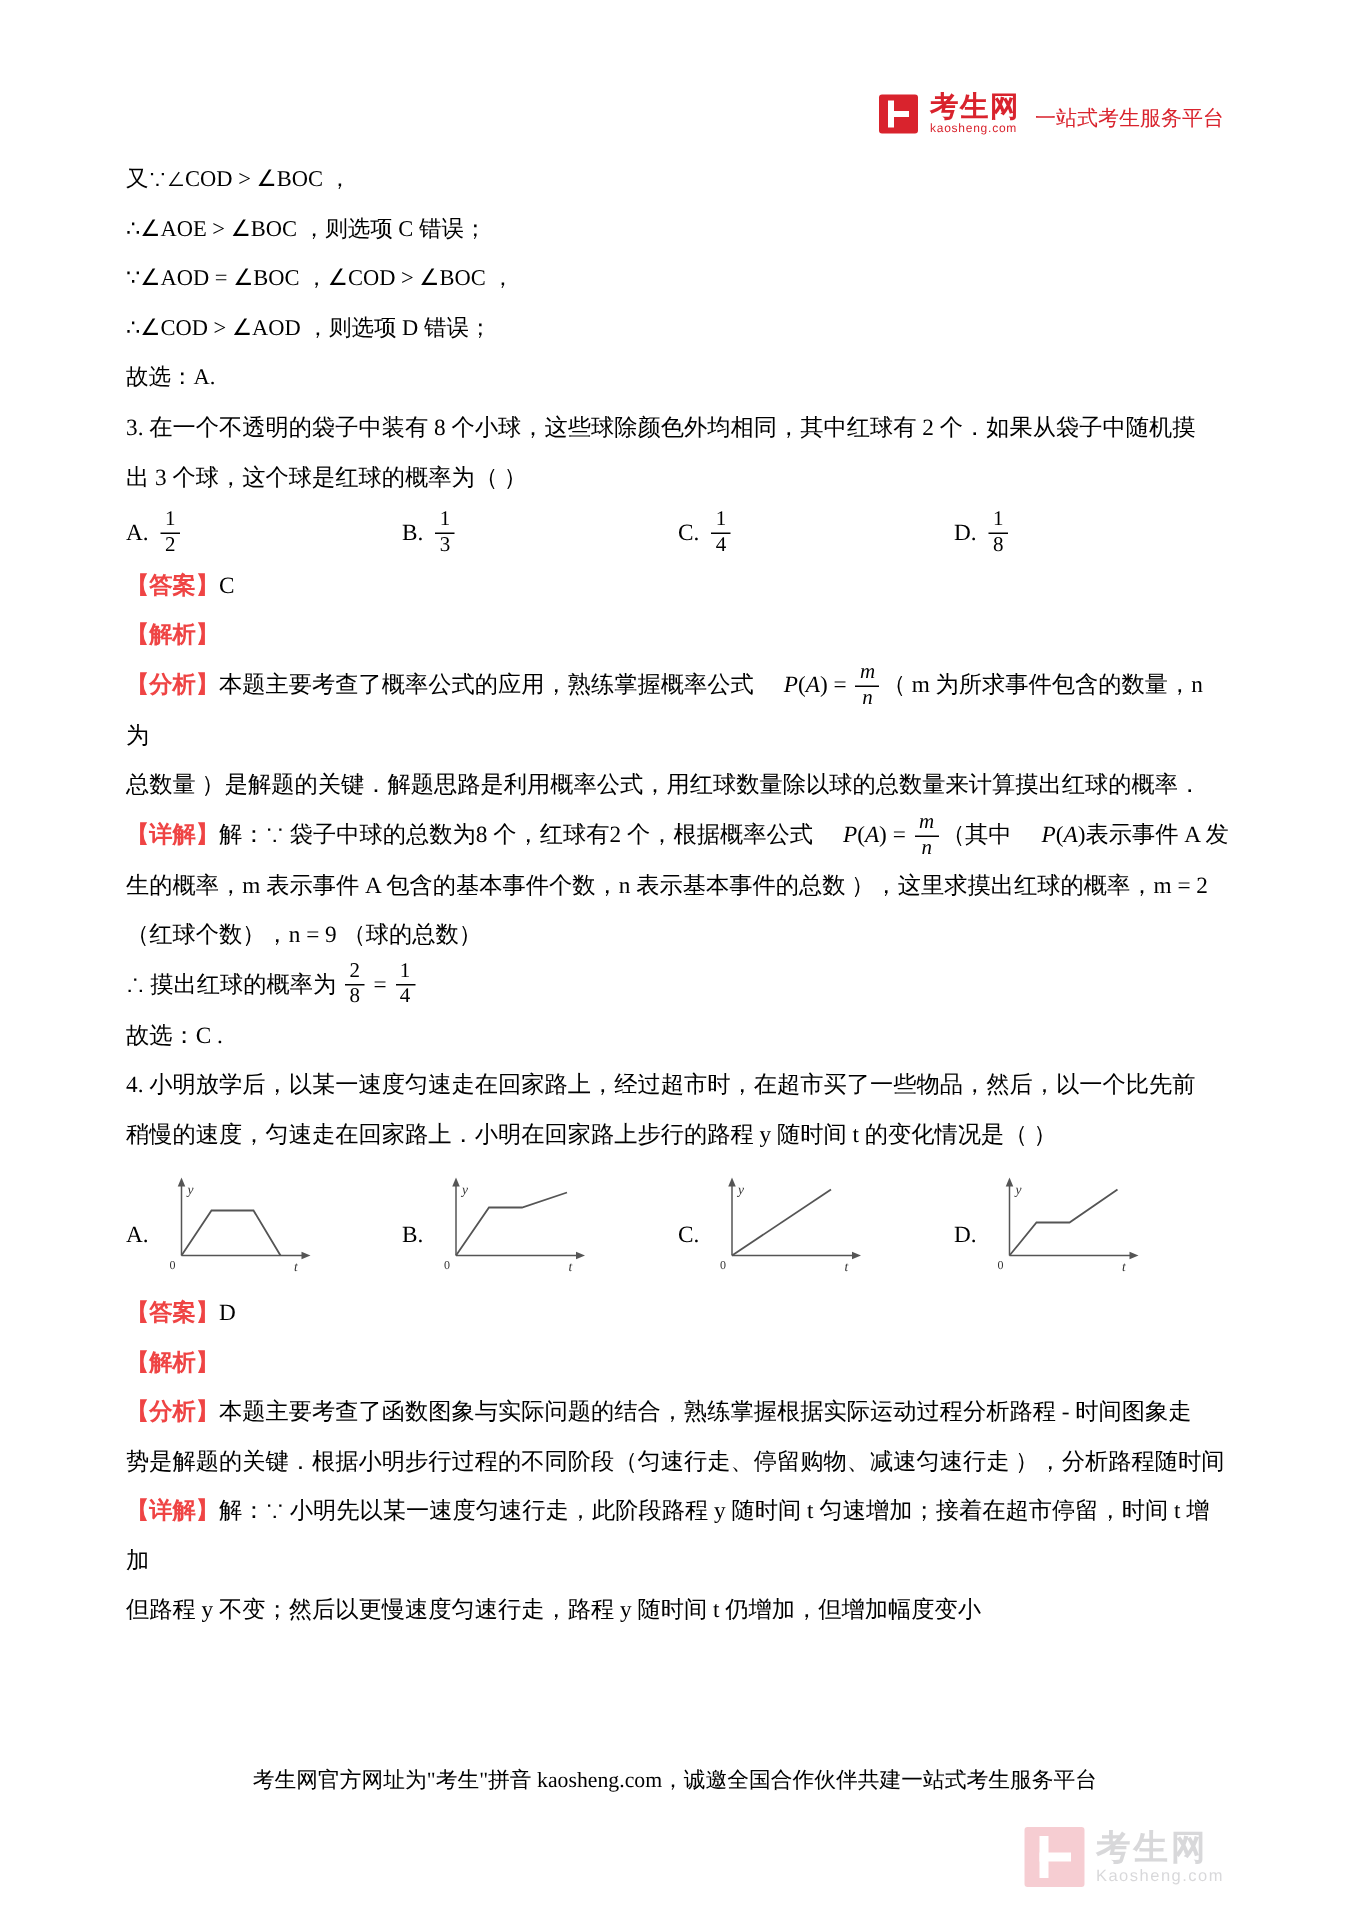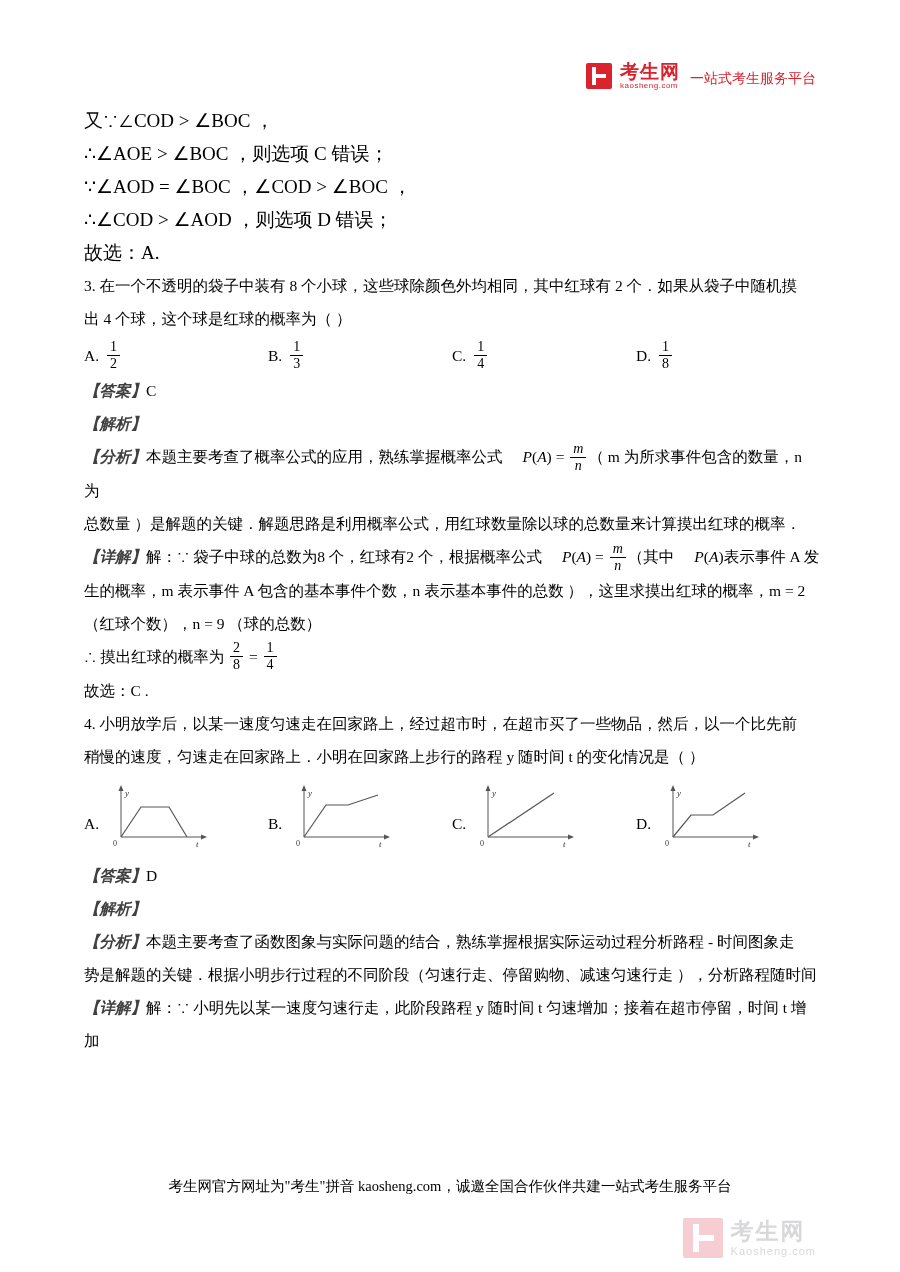--- a/index.html
+++ b/index.html
@@ -83,32 +83,31 @@
     padding-bottom: 2px;
   }
   
   .content {
     position: absolute;
     top: 104px;
     left: 84px;
     width: 736px;
   }
   .line {
-    font-size: 19px;
+    font-size: 15px;
     line-height: 33px;
     white-space: nowrap;
   }
   .para {
     font-size: 15.5px;
     line-height: 33px;
   }
   .tag {
-    color: #404040;
+    color: #ef4444;
     font-weight: bold;
-    font-style: italic;
   }
   .math { font-family: "Liberation Serif", serif; font-style: italic; }
   .mathn { font-family: "Liberation Serif", serif; font-style: normal; margin-left: 20px; }
   .frac {
     display: inline-block;
     vertical-align: -0.55em;
     text-align: center;
     line-height: 1.15;
     font-size: 14px;
     margin: 0 2px;
@@ -226,21 +225,21 @@
     <div class="line">又∵∠COD &gt; ∠BOC ，</div>
     <div class="line">∴∠AOE &gt; ∠BOC ，则选项 C 错误；</div>
     <div class="line">∵∠AOD = ∠BOC ，∠COD &gt; ∠BOC ，</div>
     <div class="line">∴∠COD &gt; ∠AOD ，则选项 D 错误；</div>
     <div class="line">故选：A.</div>
 
     <div class="para">
       <span>3.</span>
       <span>在一个不透明的袋子中装有 8 个小球，这些球除颜色外均相同，其中红球有 2 个．如果从袋子中随机摸</span>
     </div>
-    <div class="para">出 4 个球，这个球是红球的概率为（        ）</div>
+    <div class="para">出 3 个球，这个球是红球的概率为（        ）</div>
 
     <div class="choices">
       <div class="choice">
         <span class="lbl">A.</span>
         <span class="frac">
           <span class="num">1</span>
           <span class="den">2</span>
         </span>
       </div>
       <div class="choice">
@@ -380,20 +379,21 @@
     </div>
 
     <div class="para">
       <span class="tag">【分析】</span><span>本题主要考查了函数图象与实际问题的结合，熟练掌握根据实际运动过程分析路程 - 时间图象走</span>
     </div>
     <div class="para">势是解题的关键．根据小明步行过程的不同阶段（匀速行走、停留购物、减速匀速行走 ），分析路程随时间</div>
 
     <div class="para">
       <span class="tag">【详解】</span><span>解：∵ 小明先以某一速度匀速行走，此阶段路程 y 随时间 t 匀速增加；接着在超市停留，时间 t 增加</span>
     </div>
+    <div class="para">但路程 y 不变；然后以更慢速度匀速行走，路程 y 随时间 t 仍增加，但增加幅度变小</div>
 
   </div>
 
   <div class="footer">考生网官方网址为"考生"拼音 kaosheng.com，诚邀全国合作伙伴共建一站式考生服务平台</div>
 
   <div class="watermark">
     <div class="wm-mark"></div>
     <div class="wm-text">
       <span class="wm-cn">考生网</span>
       <span class="wm-en">Kaosheng.com</span>

